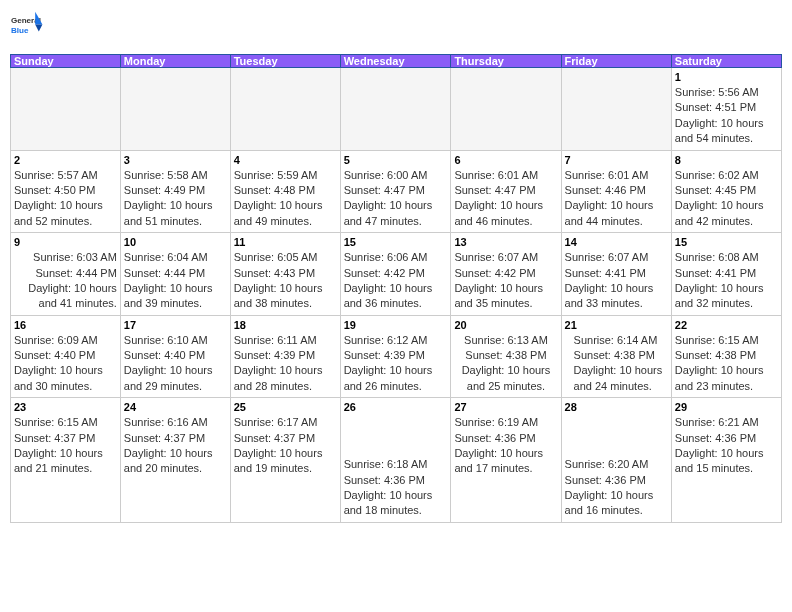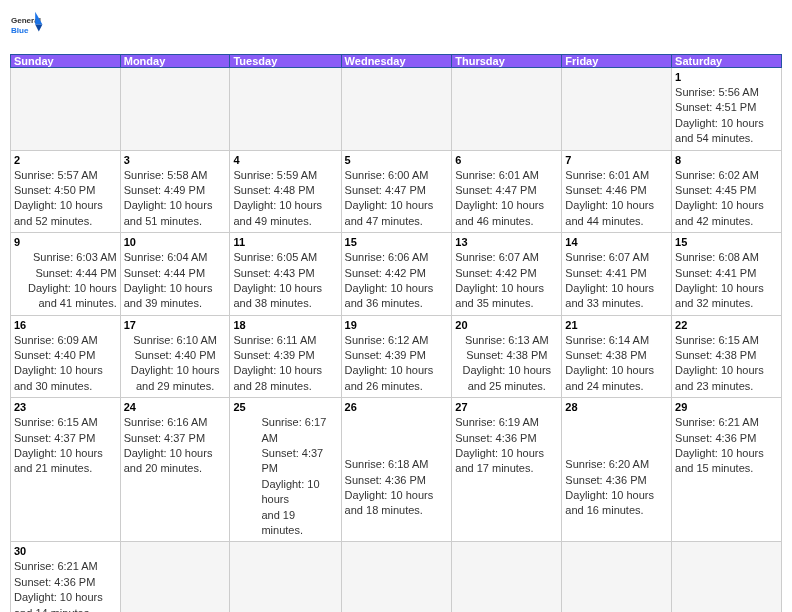--- a/index.html
+++ b/index.html
@@ -236,21 +236,21 @@
         <tr>
           <td>
             <div class="day-number">16</div>
             <div class="day-info" style="white-space: pre-line;">Sunrise: 6:09 AM
 Sunset: 4:40 PM
 Daylight: 10 hours
 and 30 minutes.</div>
           </td>
           <td>
             <div class="day-number">17</div>
-            <div class="day-info" style="white-space: pre-line; text-align: center;">Sunrise: 6:10 AM
+            <div class="day-info" style="white-space: pre-line;">Sunrise: 6:10 AM
 Sunset: 4:40 PM
 Daylight: 10 hours
 and 29 minutes.</div>
           </td>
           <td>
             <div class="day-number">18</div>
             <div class="day-info" style="white-space: pre-line;">Sunrise: 6:11 AM
 Sunset: 4:39 PM
 Daylight: 10 hours
 and 28 minutes.</div>
@@ -264,21 +264,21 @@
           </td>
           <td>
             <div class="day-number">20</div>
             <div class="day-info" style="white-space: pre-line; text-align: center;">Sunrise: 6:13 AM
 Sunset: 4:38 PM
 Daylight: 10 hours
 and 25 minutes.</div>
           </td>
           <td>
             <div class="day-number">21</div>
-            <div class="day-info" style="white-space: pre-line;">Sunrise: 6:14 AM
+            <div class="day-info" style="white-space: pre-line; margin-left: 9px;">Sunrise: 6:14 AM
 Sunset: 4:38 PM
 Daylight: 10 hours
 and 24 minutes.</div>
           </td>
           <td>
             <div class="day-number">22</div>
             <div class="day-info" style="white-space: pre-line;">Sunrise: 6:15 AM
 Sunset: 4:38 PM
 Daylight: 10 hours
 and 23 minutes.</div>
@@ -294,21 +294,21 @@
           </td>
           <td>
             <div class="day-number">24</div>
             <div class="day-info" style="white-space: pre-line;">Sunrise: 6:16 AM
 Sunset: 4:37 PM
 Daylight: 10 hours
 and 20 minutes.</div>
           </td>
           <td>
             <div class="day-number">25</div>
-            <div class="day-info" style="white-space: pre-line; margin-left: 28px;">Sunrise: 6:17 AM
+            <div class="day-info" style="white-space: pre-line;">Sunrise: 6:17 AM
 Sunset: 4:37 PM
 Daylight: 10 hours
 and 19 minutes.</div>
           </td>
           <td>
             <div class="day-number">26</div>
             <div class="day-info" style="white-space: pre-line; margin-top: 44px;">Sunrise: 6:18 AM
 Sunset: 4:36 PM
 Daylight: 10 hours
 and 18 minutes.</div>
@@ -327,31 +327,16 @@
 Daylight: 10 hours
 and 16 minutes.</div>
           </td>
           <td>
             <div class="day-number">29</div>
             <div class="day-info" style="white-space: pre-line;">Sunrise: 6:21 AM
 Sunset: 4:36 PM
 Daylight: 10 hours
 and 15 minutes.</div>
           </td>
-        </tr>
-        <tr class="last-row">
-          <td>
-            <div class="day-number">30</div>
-            <div class="day-info" style="white-space: pre-line;">Sunrise: 6:21 AM
-Sunset: 4:36 PM
-Daylight: 10 hours
-and 14 minutes.</div>
-          </td>
-          <td class="empty"></td>
-          <td class="empty"></td>
-          <td class="empty"></td>
-          <td class="empty"></td>
-          <td class="empty"></td>
-          <td class="empty"></td>
         </tr>
       </tbody>
   </table>
 </div>
 
 </body></html>

